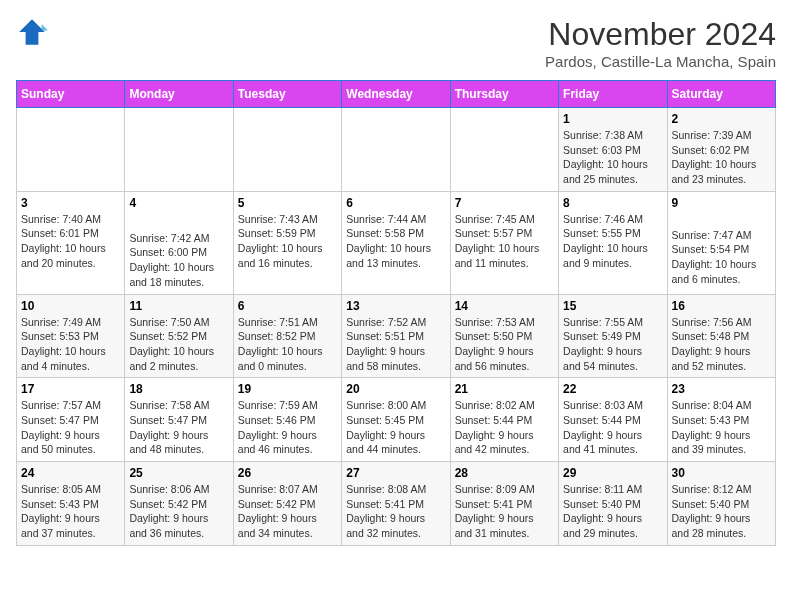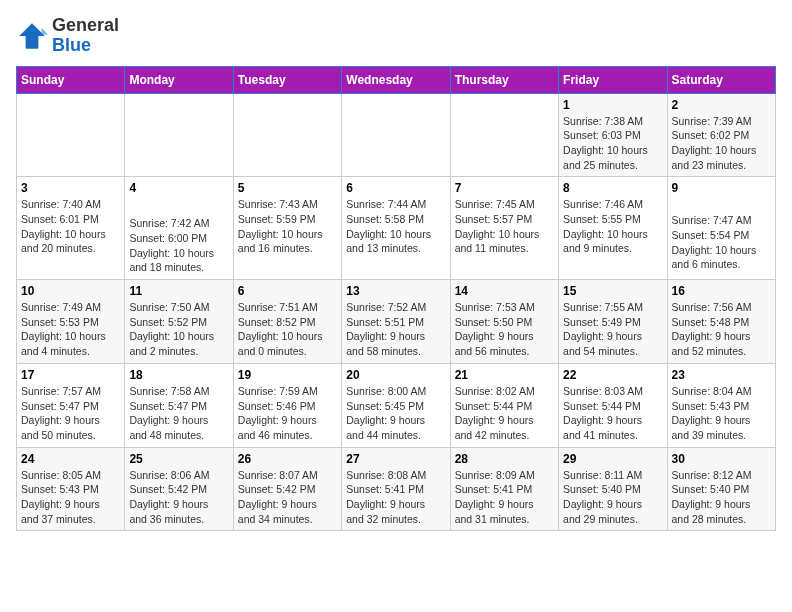--- a/index.html
+++ b/index.html
@@ -43,21 +43,21 @@
     .location {
       font-size: 15px;
       color: #555;
     }
     .calendar {
       width: 100%;
       border-collapse: collapse;
       font-size: 11px;
     }
     .calendar thead th {
-      background-color: #a21caf;
+      background-color: #d946ef;
       color: #fff;
       padding: 6px 4px;
       text-align: left;
       font-size: 12px;
       border: 1px solid #2b7cd3;
     }
     .calendar tbody td {
       border: 1px solid #ccc;
       vertical-align: top;
       padding: 4px;
@@ -88,24 +88,24 @@
   </style>
 </head>
 <body>
 
 <div class="header">
   <div class="logo">
     <svg class="logo-icon" viewBox="0 0 40 40">
       <polygon points="20,4 36,20 28,20 28,36 12,36 12,20 4,20" fill="#1a6bbf"></polygon>
       <polygon points="24,2 40,18 32,18 32,10" fill="#2b9fd4" opacity="0.7"></polygon>
     </svg>
-    <div class="logo-text">
-      <div><span class="logo-general">General</span></div>
-      <div><span class="logo-blue">Blue</span></div>
-    </div>
+  </div>
+  <div class="title-block">
+    <div class="month-title">November 2024</div>
+    <div class="location">Pardos, Castille-La Mancha, Spain</div>
   </div>
 </div>
 
 <table class="calendar">
   <thead>
     <tr>
     <th>Sunday</th>
         <th>Monday</th>
         <th>Tuesday</th>
         <th>Wednesday</th>

